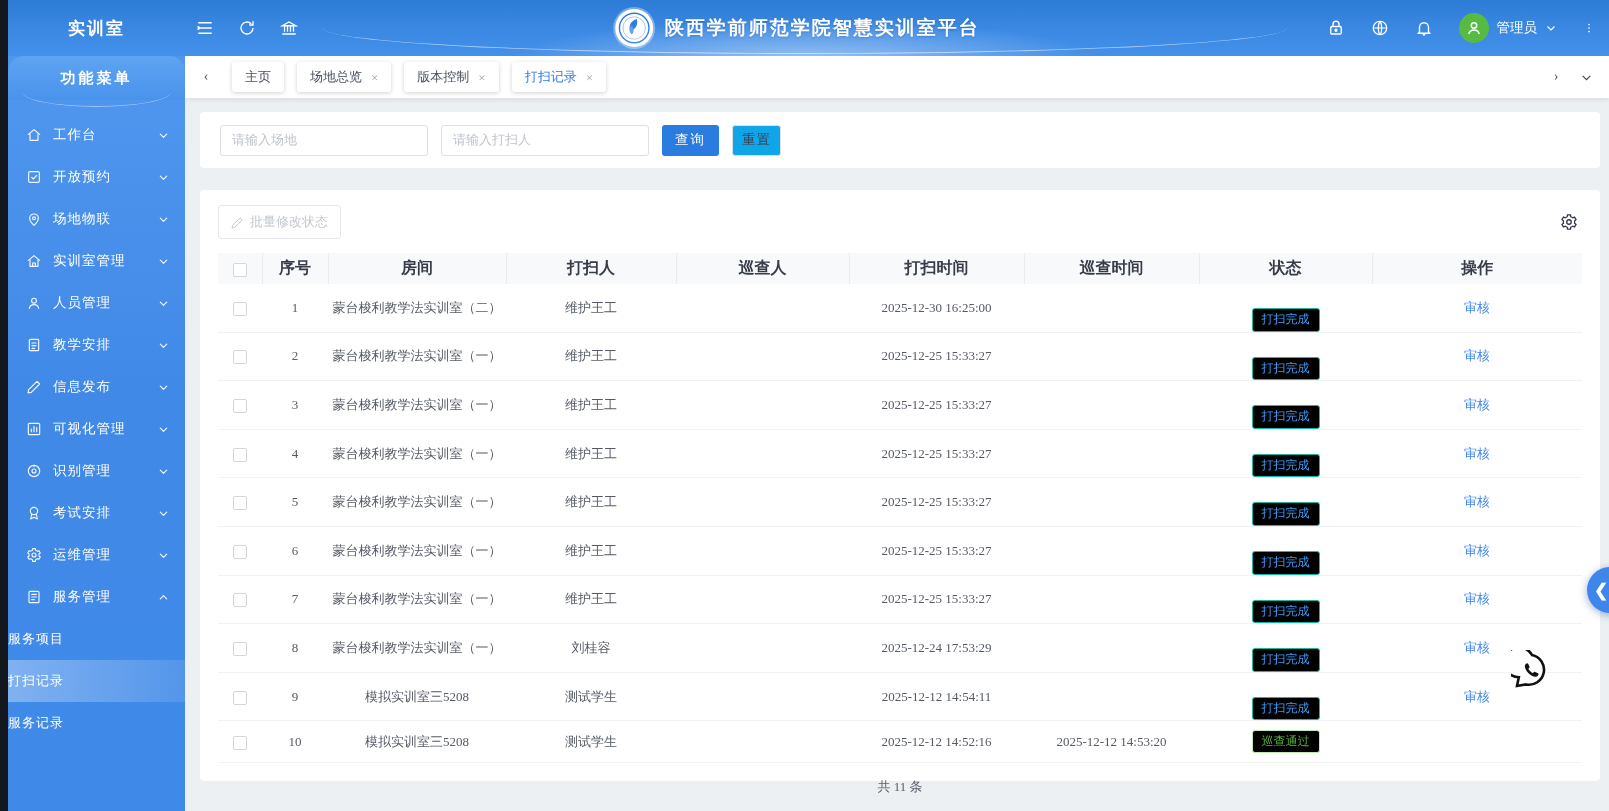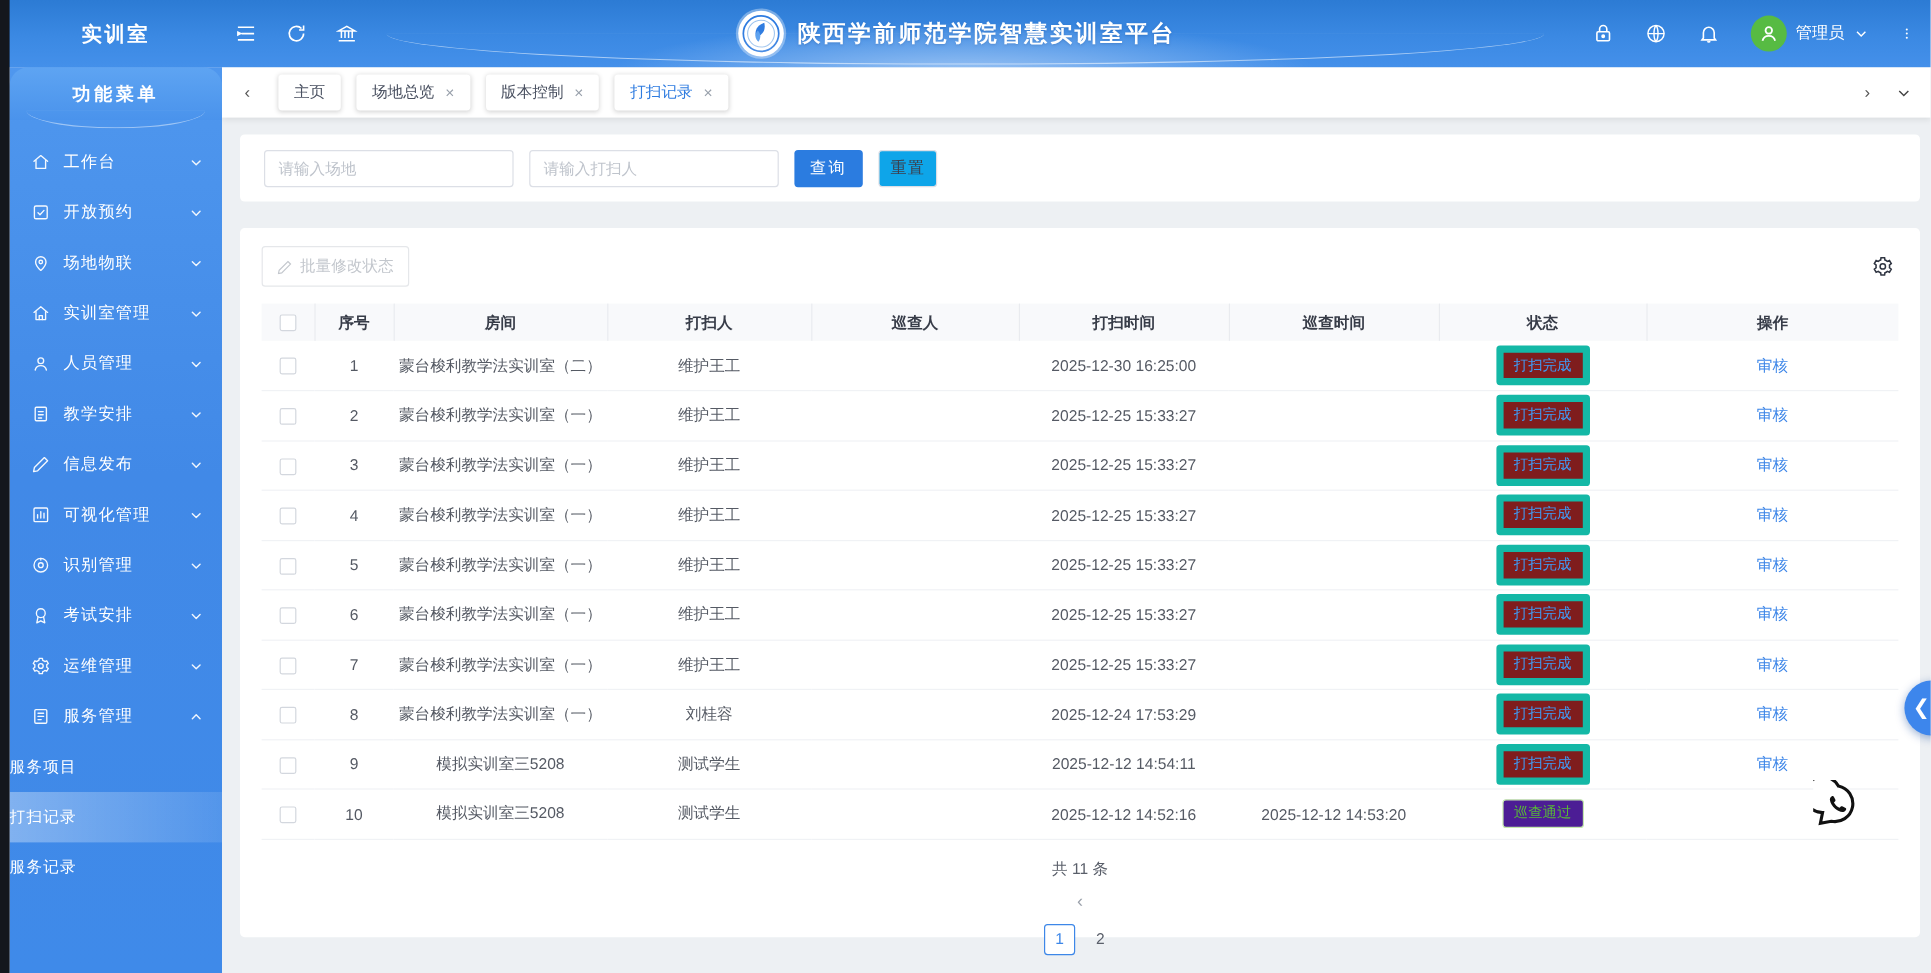--- a/index.html
+++ b/index.html
@@ -1,18 +1,18 @@
 <!DOCTYPE html>
 <html><head>
 <meta charset="utf-8">
 <style>
   * { margin:0; padding:0; box-sizing:border-box; }
   html,body { width:1609px; height:811px; overflow:hidden; }
   body { font-family:"Liberation Sans","DejaVu Sans",sans-serif; background:#edf0f3; }
-  #root { position:relative; width:1609px; height:811px; overflow:hidden; background:#edf0f3; }
+  #root { position:relative; width:1609px; height:811px; overflow:hidden; background:#edf0f3;font-family:Liberation Serif, serif; }
 
   
   .left-strip { position:absolute; left:0; top:0; width:8px; height:811px; background:#14171d; z-index:40; }
 
   
   .topbar { position:absolute; left:0; top:0; width:1609px; height:56px;
     background:linear-gradient(180deg,#2c7bd4 0%,#3b89e3 55%,#4490ea 100%); z-index:20; }
   .topbar::after { content:""; position:absolute; left:0; bottom:0; width:100%; height:100%;
     background:radial-gradient(ellipse 420px 60px at 50% 108%, rgba(255,255,255,.45), rgba(255,255,255,0) 70%); pointer-events:none; }
   .topbar .wave { position:absolute; bottom:2px; left:20%; width:60%; height:26px;
@@ -69,27 +69,27 @@
     font-size:13.5px; cursor:pointer; font-family:inherit; letter-spacing:1px; }
 
   .table-card { margin-top:22px; width:1400px; height:591px; background:#fff; border-radius:4px; padding:15px 18px 0 18px; position:relative; }
   .card-toolbar { display:flex; align-items:center; justify-content:space-between; }
   .btn-disabled { display:inline-flex; align-items:center; gap:6px; padding:7px 12px; background:#fff; border:1px solid #e5e7ea;
     border-radius:3px; color:#c3c7cd; font-size:13px; cursor:not-allowed; }
   .btn-disabled .ic { width:13px; height:13px; display:inline-flex; }
   .gear-btn { width:18px; height:18px; display:inline-flex; color:#2f3542; cursor:pointer; margin-right:4px; }
 
   table { margin-top:14px; width:100%; border-collapse:collapse; table-layout:fixed; }
-  thead th { background:#f8f9fb; height:31px; font-size:13px; color:#373c48; font-weight:600; border-right:1px solid #e9ebef; }
+  thead th { background:#f8f9fb; height:31px; font-size:16px; color:#373c48; font-weight:600; border-right:1px solid #e9ebef; }
   thead th:last-child { border-right:none; }
   tbody td { height:41.5px; border-bottom:1px solid #f0f2f5; text-align:center; font-size:13px; color:#555a64; overflow:hidden; white-space:nowrap; }
   .cbx { display:inline-block; width:14px; height:14px; border:1px solid #d3d7de; border-radius:2px; background:#fff; vertical-align:middle; cursor:pointer; }
   .badge { display:inline-block; padding:3px 9px; border-radius:3px; font-size:12px; line-height:1.3; }
-  .badge.blue { color:#3f9bf5; background:#7f1d1d; border:6px solid #14b8a6; }
-  .badge.green { color:#58b738; background:#4c1d95; border:1px solid #c5e8ae; }
+  .badge.blue { color:#3f9bf5; background:#000000; border:1px solid #14b8a6;margin-top:24px; }
+  .badge.green { color:#58b738; background:#000000; border:1px solid #c5e8ae; }
   .link { color:#3d86e8; cursor:pointer; }
 
   .pagination { display:flex; align-items:center; justify-content:flex-end; gap:10px; margin-top:15px; color:#5a5f6a; font-size:13px;flex-direction:column; }
   .pg-arrow { color:#9aa0aa; font-size:15px; padding:0 2px; cursor:pointer; }
   .pg-arrow.dark { color:#40454f; }
   .pg-num { min-width:26px; height:26px; display:flex; align-items:center; justify-content:center; cursor:pointer; border-radius:3px; }
   .pg-num.active { border:1px solid #3d87e8; color:#3d87e8; background:#fff; }
   .pg-size { height:27px; border:1px solid #dcdfe6; border-radius:3px; display:flex; align-items:center; gap:8px; padding:0 9px;
     color:#8a8f99; font-size:12.5px; cursor:pointer; }
   .pg-size .chevsm { width:10px; height:10px; display:inline-flex; color:#b6bac2; }

